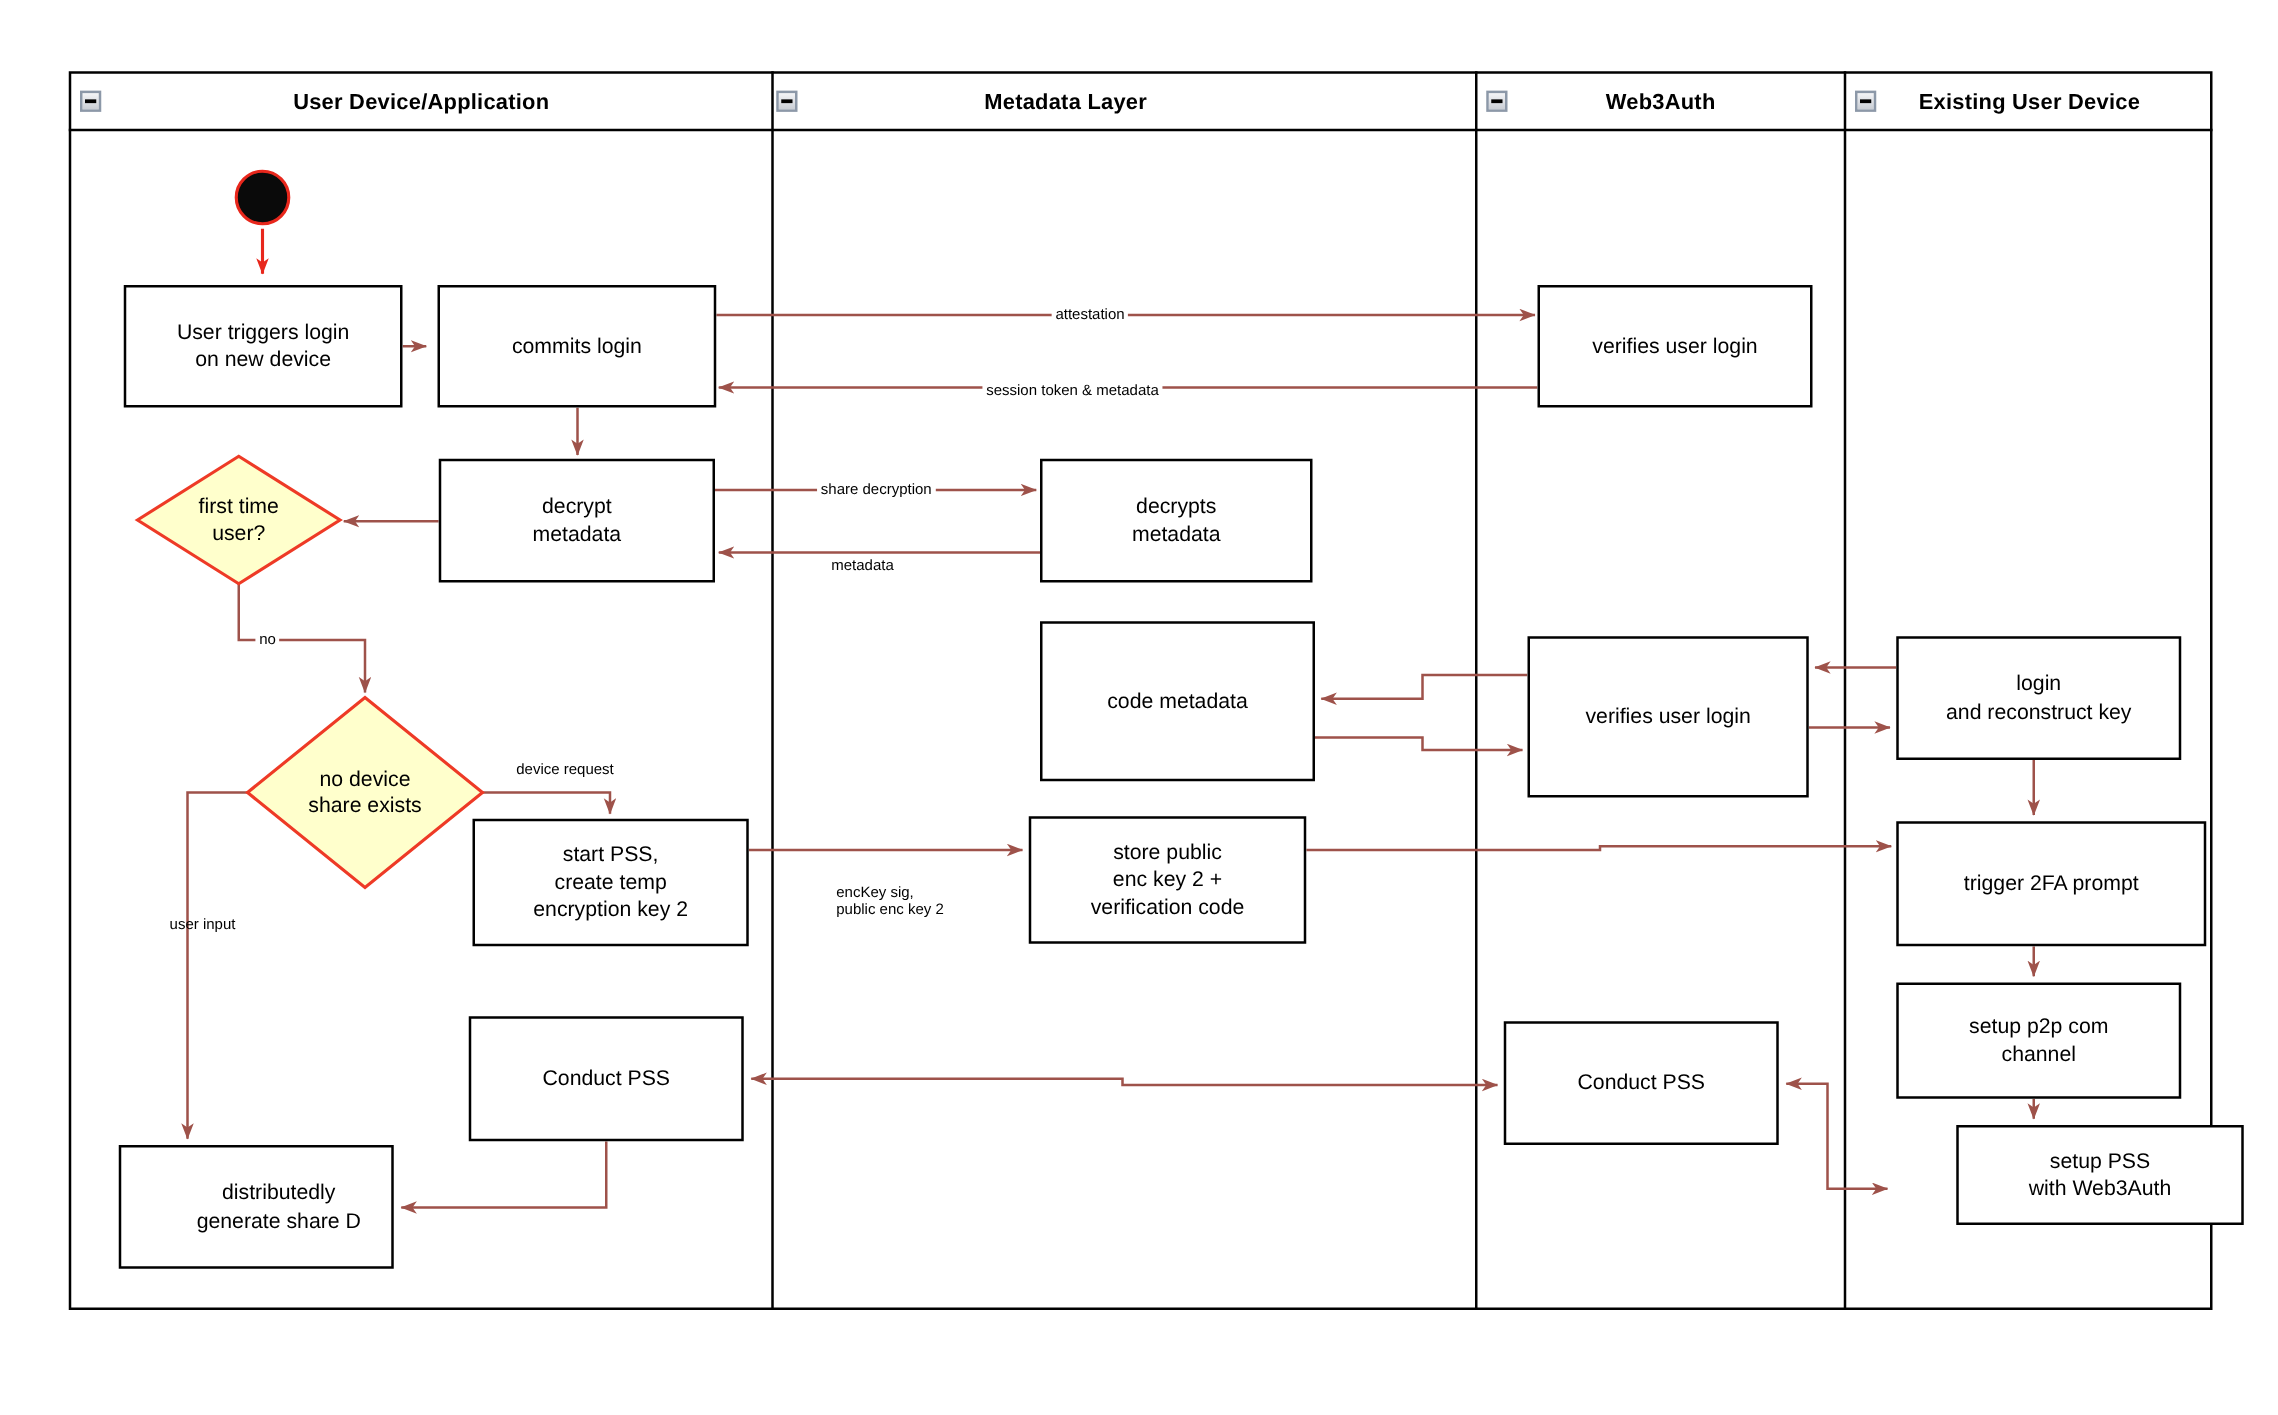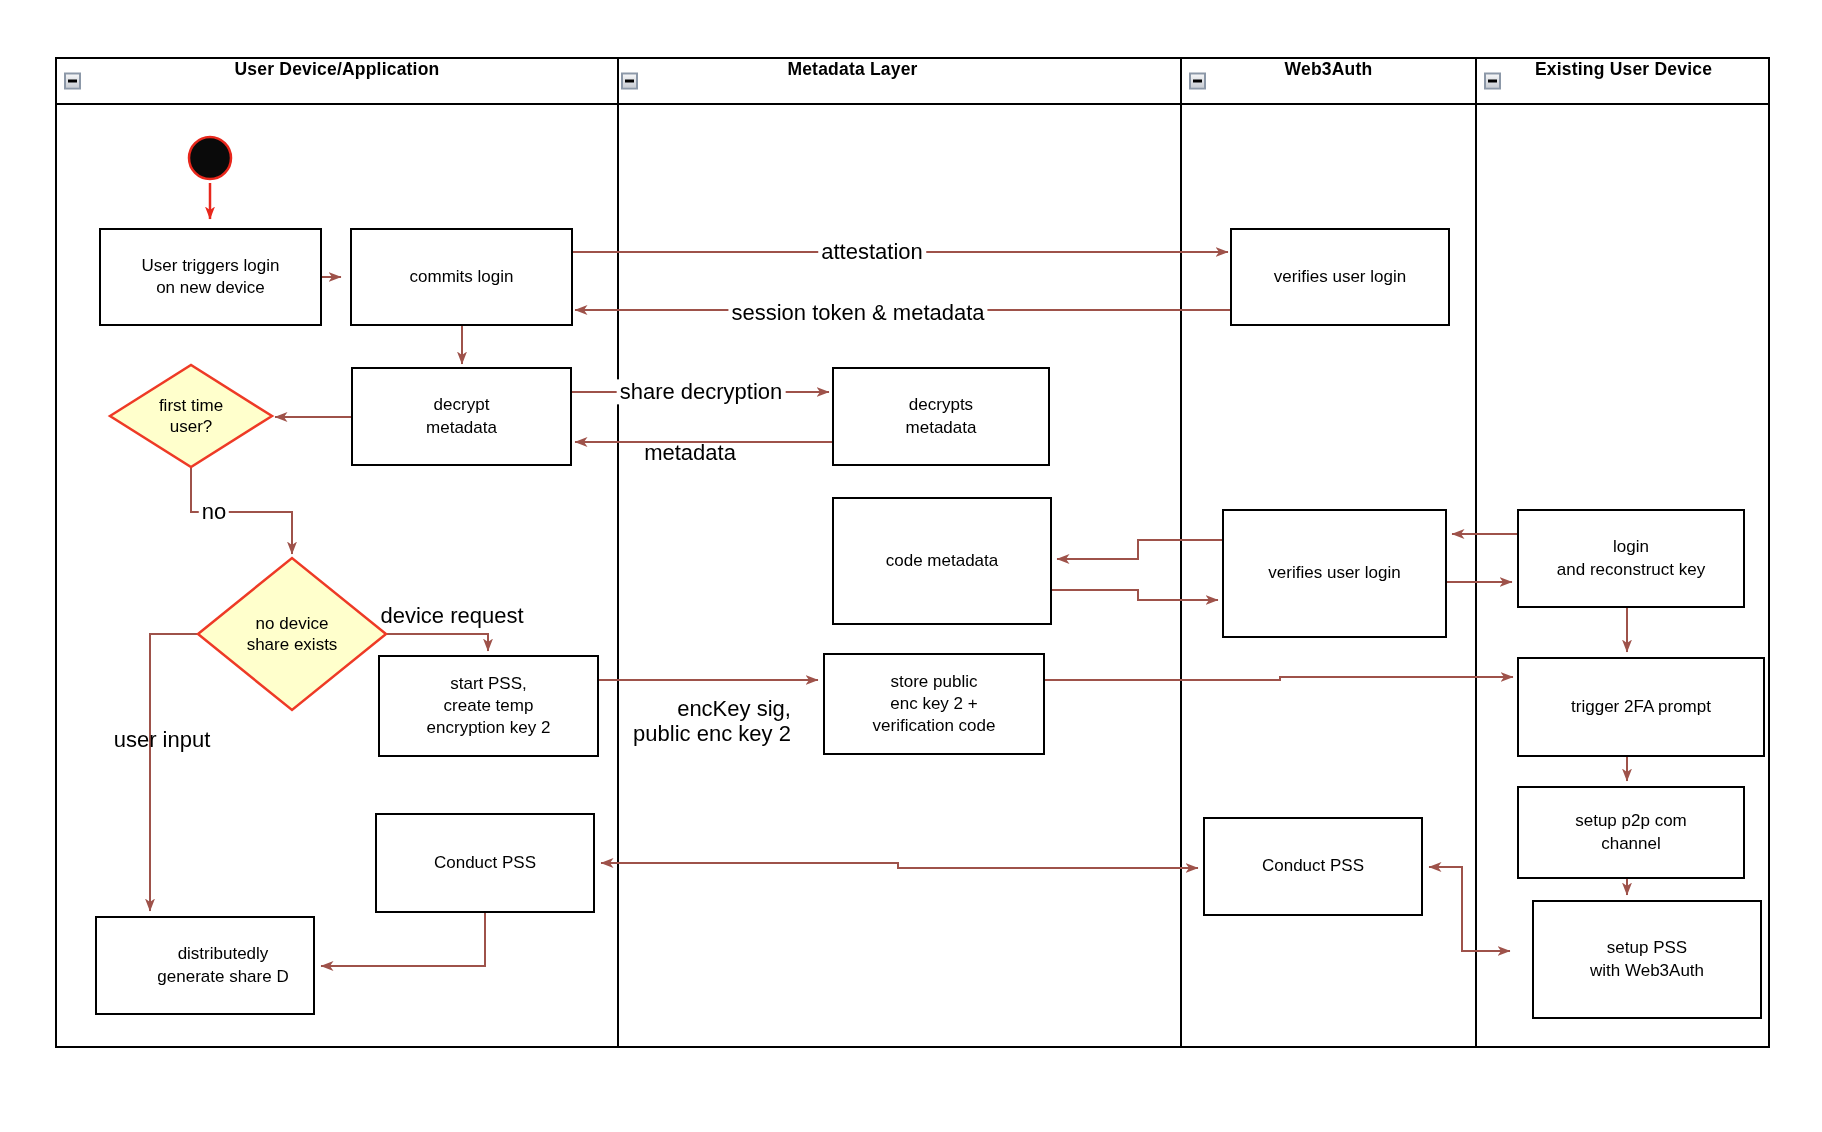--- a/index.html
+++ b/index.html
@@ -2,33 +2,33 @@
 <html><head>
 <meta charset="utf-8">
 <style>
   html,body{margin:0;padding:0;background:#ffffff;}
   .stage{position:relative;width:1822px;height:1132px;background:#fff;
          font-family:"Liberation Sans", sans-serif;color:#000;overflow:hidden;}
   .frame{position:absolute;left:55px;top:57px;width:1715px;height:991px;
          border:2px solid #000;box-sizing:border-box;}
   .vline{position:absolute;top:57px;height:991px;width:2px;background:#000;}
   .hline{position:absolute;left:55px;top:103px;width:1715px;height:2px;background:#000;}
-  .lane-header{position:absolute;top:59px;height:44px;display:flex;align-items:flex-start;justify-content:center;}
+  .lane-header{position:absolute;top:59px;height:44px;display:flex;align-items:center;justify-content:center;}
   .lane-title{font-size:17.5px;font-weight:bold;letter-spacing:0.2px;}
   .collapse{position:absolute;left:7px;top:50%;transform:translateY(-50%);
             width:17px;height:17px;box-sizing:border-box;border:2px solid #8c98a8;
             background:linear-gradient(#f4f5f7,#c9cdd4);display:flex;align-items:center;justify-content:center;}
   .collapse .bar{width:9px;height:3px;background:#000;}
   .node{position:absolute;box-sizing:border-box;border:2px solid #000;background:#fff;
         display:flex;align-items:center;justify-content:center;text-align:center;
         font-size:17px;line-height:1.3;white-space:pre-line;}
   .dlabel{position:absolute;transform:translate(-50%,-50%);text-align:center;
           font-size:17px;line-height:1.25;white-space:pre-line;}
-  .elabel{position:absolute;transform:translate(-50%,-50%);text-align:right;
-          font-size:22px;line-height:1.15;white-space:pre-line;background:#fff;padding:0 3px;}
+  .elabel{position:absolute;transform:translate(-50%,-50%);text-align:left;
+          font-size:12px;line-height:1.15;white-space:pre-line;background:#fff;padding:0 3px;}
   .elabel.nobg{background:transparent;}
   svg.wires{position:absolute;left:0;top:0;width:1822px;height:1132px;}
 </style>
 </head>
 <body>
 
 <div class="stage">
 
   <div class="frame"></div>
   <div class="vline" style="left:617px;"></div>
@@ -125,21 +125,21 @@
 
   <div class="node" style="left:1230px;top:228px;width:220px;height:98px;">verifies user login</div>
   <div class="node" style="left:1222px;top:509px;width:225px;height:129px;">verifies user login</div>
   <div class="node" style="left:1203px;top:817px;width:220px;height:99px;">Conduct PSS</div>
 
   <div class="node" style="left:1517px;top:509px;width:228px;height:99px;">login
 and reconstruct key</div>
   <div class="node" style="left:1517px;top:657px;width:248px;height:100px;">trigger 2FA prompt</div>
   <div class="node" style="left:1517px;top:786px;width:228px;height:93px;">setup p2p com
 channel</div>
-  <div class="node" style="left:1532px;top:900px;width:230px;height:119px;">setup PSS
+  <div class="node" style="left:1565px;top:900px;width:230px;height:80px;">setup PSS
 with Web3Auth</div>
 
   <div class="dlabel" style="left:191px;top:416px;">first time
 user?</div>
   <div class="dlabel" style="left:292px;top:634px;">no device
 share exists</div>
 
   <div class="elabel" style="left:872px;top:252px;">attestation</div>
   <div class="elabel" style="left:858px;top:313px;">session token &amp; metadata</div>
   <div class="elabel" style="left:701px;top:392px;">share decryption</div>

